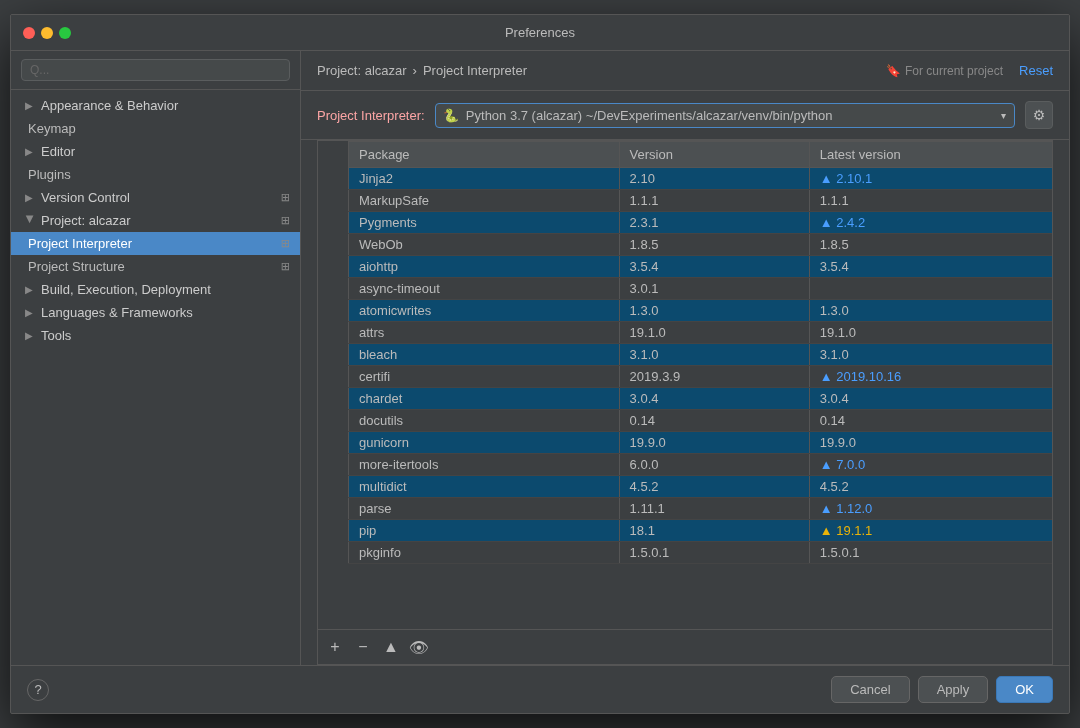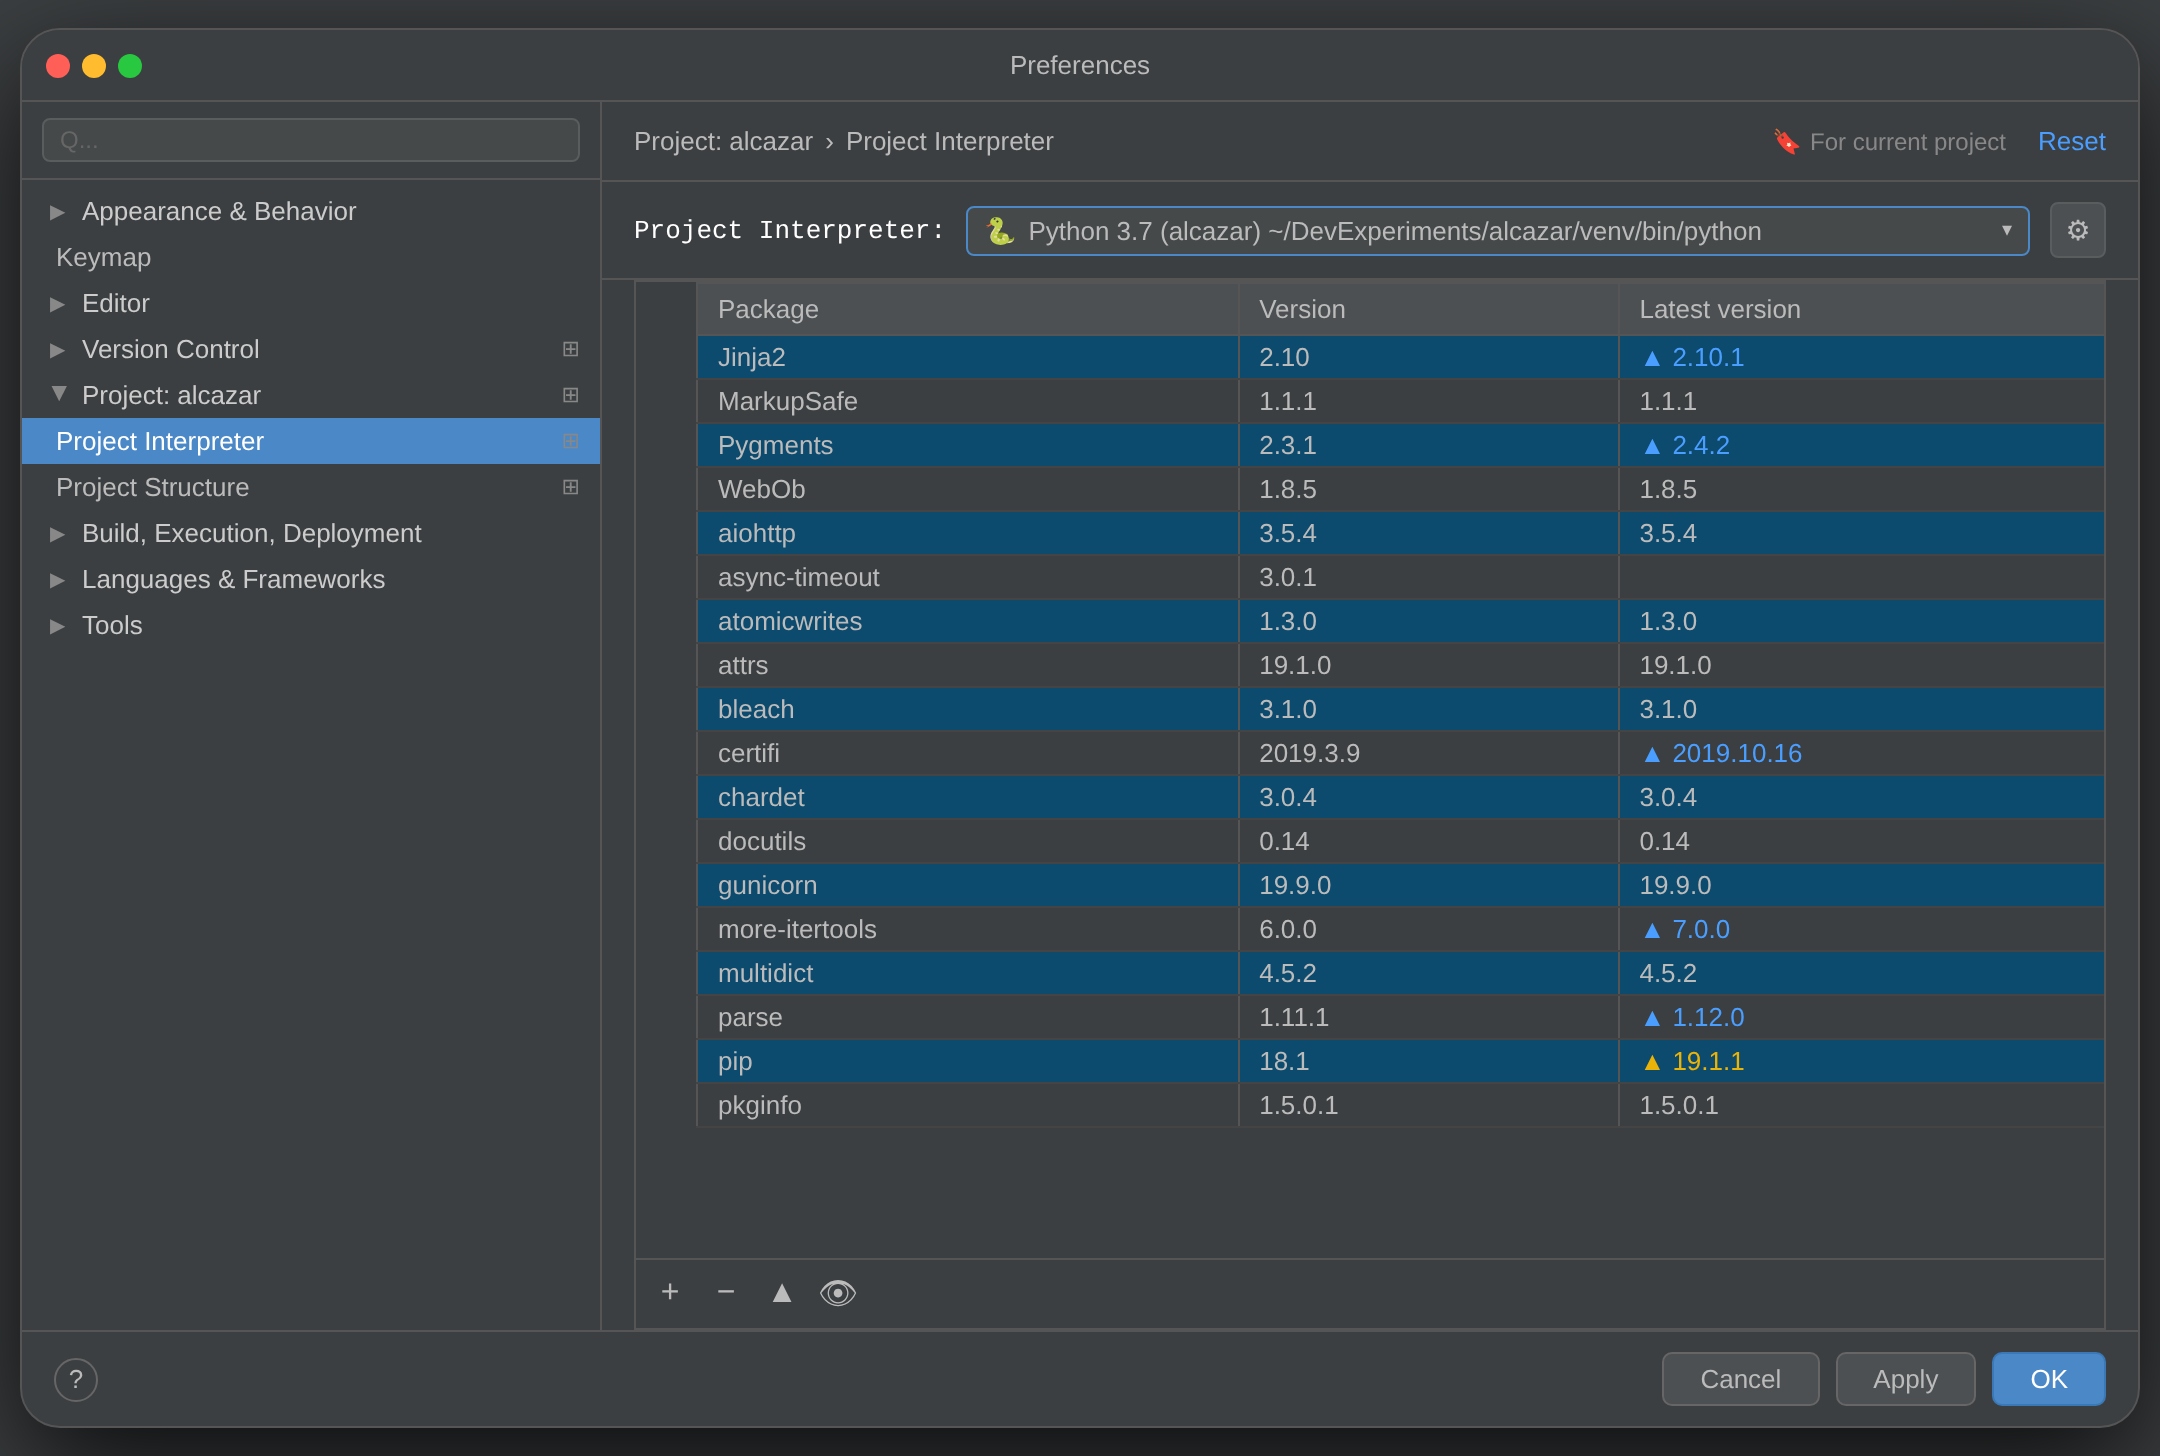--- a/index.html
+++ b/index.html
@@ -11,21 +11,21 @@
       justify-content: center;
       align-items: center;
       width: 1080px;
       height: 728px;
       overflow: hidden;
     }
     .dialog {
       width: 1060px;
       height: 700px;
       background: #3c3f41;
-      border-radius: 20px;
+      border-radius: 2px;
       box-shadow: 0 20px 60px rgba(0,0,0,0.8);
       display: flex;
       flex-direction: column;
       overflow: hidden;
       border: 1px solid #555;
     }
     .title-bar {
       background: #3c3f41;
       text-align: center;
       padding: 10px;
@@ -161,24 +161,23 @@
     }
     .interpreter-row {
       padding: 10px 16px;
       display: flex;
       align-items: center;
       gap: 10px;
       flex-shrink: 0;
       border-bottom: 1px solid #555;
     }
     .interpreter-label {
-      color: #ffffff;
+      color: #fca5a5;
       white-space: nowrap;
       font-size: 13px;
-      font-family: Liberation Mono, monospace;
     }
     .interpreter-select {
       flex: 1;
       background: #45494a;
       border: 1px solid #4a88c7;
       border-radius: 4px;
       color: #bbb;
       padding: 4px 8px;
       font-size: 13px;
       display: flex;
@@ -343,20 +342,23 @@
 
         <div class="sidebar-item sub-item">
           <span>Keymap</span>
         </div>
 
         <div class="sidebar-item section-header">
           <span class="arrow">▶</span>
           <span>Editor</span>
         </div>
 
+        <div class="sidebar-item sub-item">
+          <span>Plugins</span>
+        </div>
 
         <div class="sidebar-item section-header">
           <span class="arrow">▶</span>
           <span>Version Control</span>
           <span class="sidebar-item-icon" style="margin-left:auto;">⊞</span>
         </div>
 
         <div class="sidebar-item section-header">
           <span class="arrow open">▶</span>
           <span>Project: alcazar</span>

